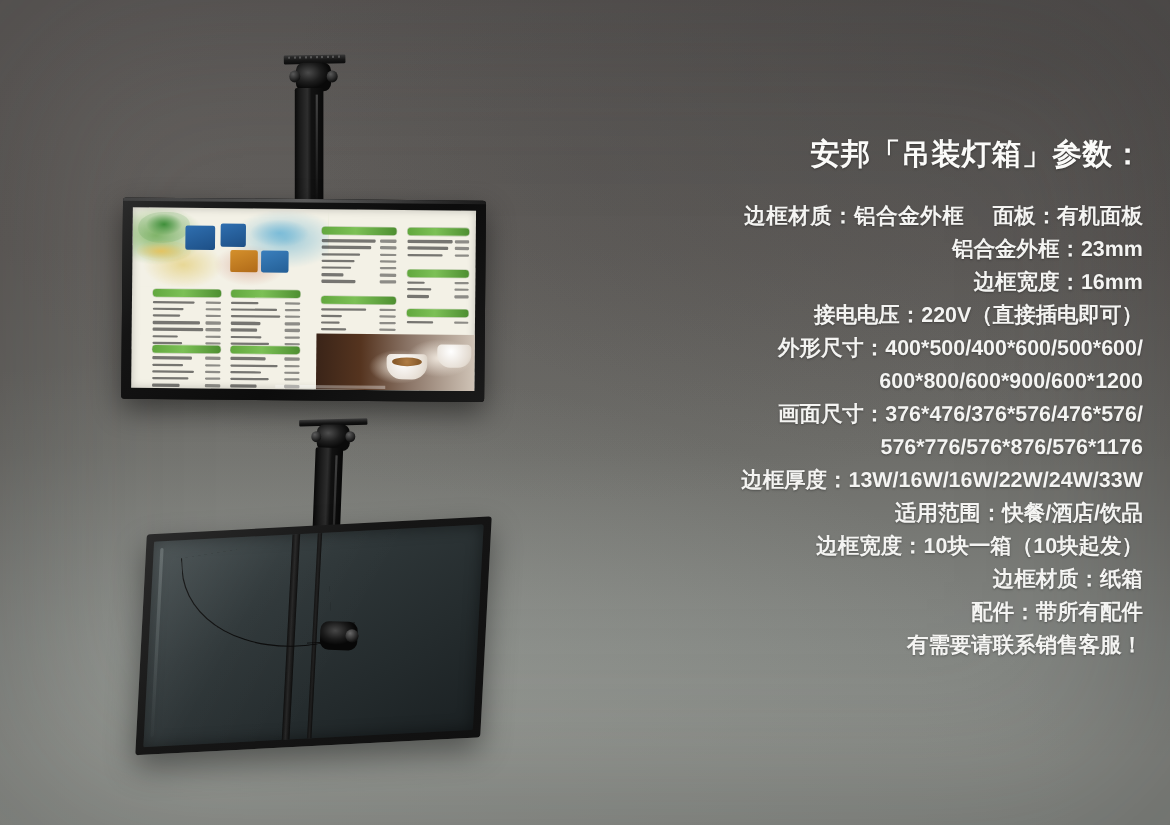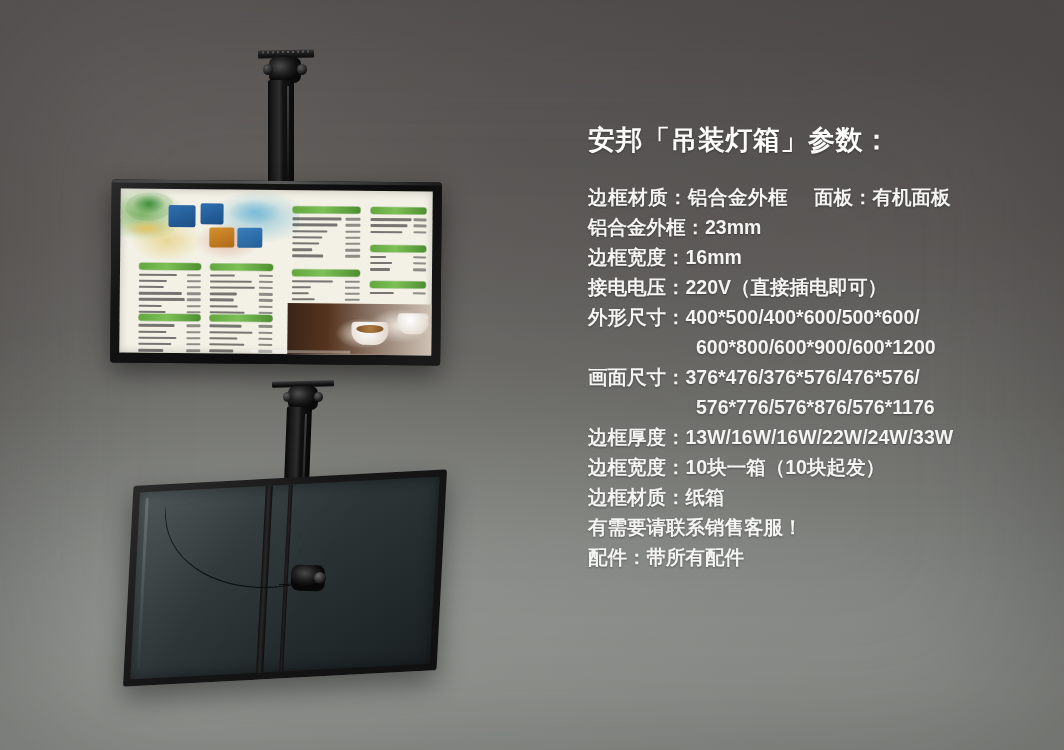--- a/index.html
+++ b/index.html
@@ -344,24 +344,25 @@
   .lbr-gloss {
     position: absolute;
     inset: 7px;
     background: linear-gradient(118deg, rgba(255,255,255,0.10) 0%, rgba(255,255,255,0.02) 32%, rgba(255,255,255,0) 60%);
     pointer-events: none;
   }
 
   
   .spec-panel {
     position: absolute;
-    left: 588px; top: 124px;
+    left: 609px; top: 124px;
     width: 430px;
     color: #f2f2f0;
     text-shadow: 0 1px 2px rgba(0,0,0,0.35);
+    text-align: right;
   }
   .spec-title {
     font-size: 27px;
     font-weight: 700;
     letter-spacing: 0.5px;
     line-height: 1.2;
     margin: 0 0 26px 0;
     color: #fbfbf9;
   }
   .spec-line {
@@ -678,19 +679,20 @@
       <span class="spec-key">边框材质：铝合金外框</span><span class="spec-gap"></span><span>面板：有机面板</span>
     </div>
     <div class="spec-line">铝合金外框：23mm</div>
     <div class="spec-line">边框宽度：16mm</div>
     <div class="spec-line">接电电压：220V（直接插电即可）</div>
     <div class="spec-line">外形尺寸：400*500/400*600/500*600/</div>
     <div class="spec-line cont">600*800/600*900/600*1200</div>
     <div class="spec-line">画面尺寸：376*476/376*576/476*576/</div>
     <div class="spec-line cont">576*776/576*876/576*1176</div>
     <div class="spec-line">边框厚度：13W/16W/16W/22W/24W/33W</div>
+    <div class="spec-line">适用范围：快餐/酒店/饮品</div>
     <div class="spec-line">边框宽度：10块一箱（10块起发）</div>
     <div class="spec-line">边框材质：纸箱</div>
+    <div class="spec-line">配件：带所有配件</div>
     <div class="spec-line">有需要请联系销售客服！</div>
-    <div class="spec-line">配件：带所有配件</div>
   </div>
 
 </div>
 
 </body></html>

